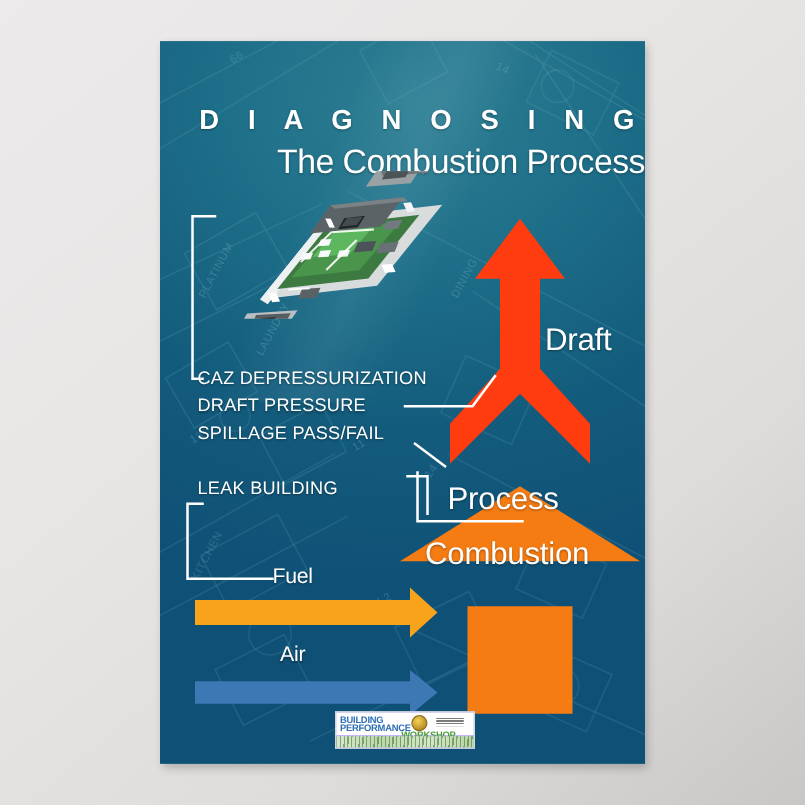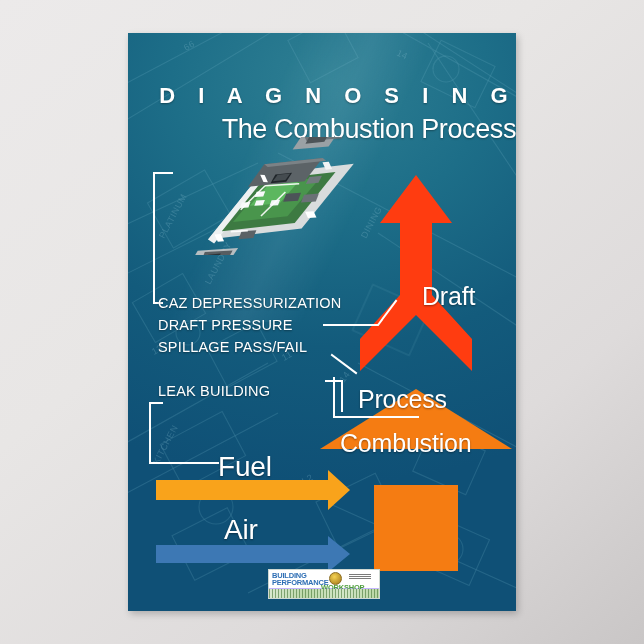--- a/index.html
+++ b/index.html
@@ -64,21 +64,21 @@
   #art{position:absolute;inset:0;}
   
   .lbl{
     position:absolute;color:#ffffff;white-space:nowrap;
     text-shadow:0 1px 2px rgba(0,0,0,.4);
   }
   .diaglist{
     font-size:14.5px;letter-spacing:.2px;font-weight:400;
   }
   .bigword{font-size:25px;letter-spacing:-.2px;}
-  .midword{font-size:28px;letter-spacing:-.2px;}
+  .midword{font-size:17px;letter-spacing:-.2px;}
   
   #logo{
     position:absolute;left:140px;top:536px;width:110px;height:28px;
     background:#c4b5fd;border:1px solid #cfd8d2;overflow:hidden;
   }
   #logo-top{position:absolute;left:0;top:0;right:0;height:18px;background:#fff;}
   .lg-txt{position:absolute;font-weight:bold;line-height:1;}
   #lg1{left:3px;top:2px;font-size:7.5px;color:#2f6fb5;letter-spacing:-.2px;}
   #lg2{left:3px;top:8.5px;font-size:7.5px;color:#2f6fb5;letter-spacing:-.2px;}
   #lg3{left:52px;top:14px;font-size:7.5px;color:#4f9f3f;letter-spacing:-.2px;}
@@ -256,21 +256,21 @@
 
         <path d="M206,345 L206,384 L290,384"></path>
       </g>
     </svg>
 
     <div class="lbl diaglist" style="left:30px;top:262px;">CAZ DEPRESSURIZATION</div>
     <div class="lbl diaglist" style="left:30px;top:284px;">DRAFT PRESSURE</div>
     <div class="lbl diaglist" style="left:30px;top:306px;">SPILLAGE PASS/FAIL</div>
     <div class="lbl diaglist" style="left:30px;top:350px;">LEAK BUILDING</div>
 
-    <div class="lbl bigword" style="left:294px;top:225px;margin-top:24px;">Draft</div>
+    <div class="lbl bigword" style="left:308px;top:225px;">Draft</div>
     <div class="lbl bigword" style="left:230px;top:352px;">Process</div>
     <div class="lbl bigword" style="left:212px;top:396px;">Combustion</div>
     <div class="lbl midword" style="left:90px;top:418px;">Fuel</div>
     <div class="lbl midword" style="left:96px;top:481px;">Air</div>
 
     <div id="logo">
       <div id="logo-top">
         <div class="lg-txt" id="lg1">BUILDING</div>
         <div class="lg-txt" id="lg2">PERFORMANCE</div>
         <div class="lg-txt" id="lg3">WORKSHOP</div>

